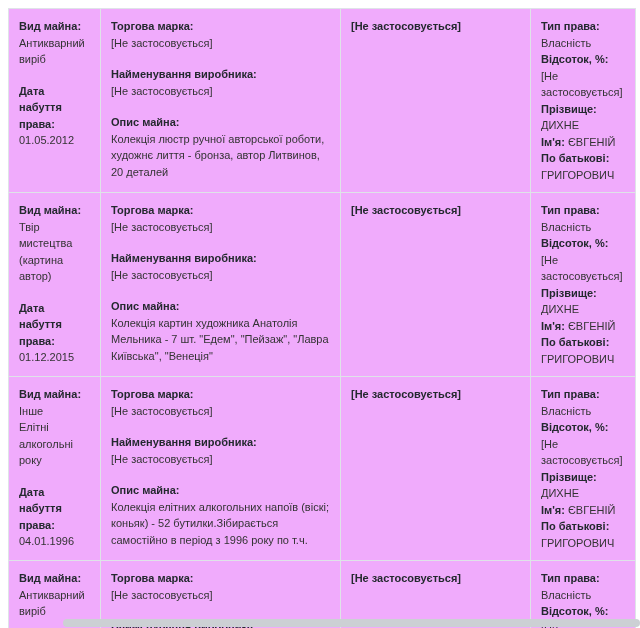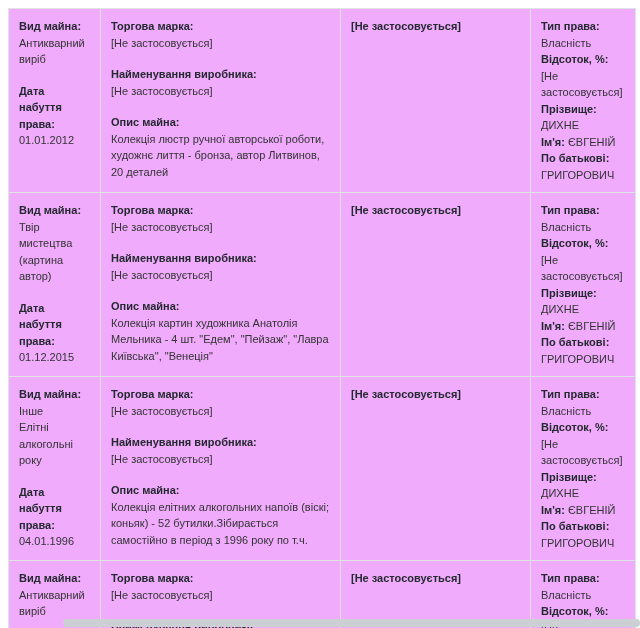--- a/index.html
+++ b/index.html
@@ -62,21 +62,21 @@
     <tbody>
 
       <tr>
         <td>
           <div class="blk">
             <div class="lbl">Вид майна:</div>
             <div class="val">Антикварний виріб</div>
           </div>
           <div class="blk">
             <div class="lbl">Дата набуття права:</div>
-            <div class="val">01.01.2012</div>
+            <div class="val">01.05.2012</div>
           </div>
         </td>
         <td>
           <div class="blk">
             <div class="lbl">Торгова марка:</div>
             <div class="val">[Не застосовується]</div>
           </div>
           <div class="blk">
             <div class="lbl">Найменування виробника:</div>
             <div class="val">[Не застосовується]</div>
@@ -113,21 +113,21 @@
           <div class="blk">
             <div class="lbl">Торгова марка:</div>
             <div class="val">[Не застосовується]</div>
           </div>
           <div class="blk">
             <div class="lbl">Найменування виробника:</div>
             <div class="val">[Не застосовується]</div>
           </div>
           <div class="blk">
             <div class="lbl">Опис майна:</div>
-            <div class="val">Колекція картин художника Анатолія Мельника - 4 шт. "Едем", "Пейзаж", "Лавра Київська", "Венеція"</div>
+            <div class="val">Колекція картин художника Анатолія Мельника - 7 шт. "Едем", "Пейзаж", "Лавра Київська", "Венеція"</div>
           </div>
         </td>
         <td>
           <div class="na-bold">[Не застосовується]</div>
         </td>
         <td>
           <div class="field"><strong>Тип права:</strong> <span>Власність</span></div>
           <div class="field"><strong>Відсоток, %:</strong> <span>[Не застосовується]</span></div>
           <div class="field"><strong>Прізвище:</strong> <span>ДИХНЕ</span></div>
           <div class="field"><strong>Ім'я:</strong> <span>ЄВГЕНІЙ</span></div>

